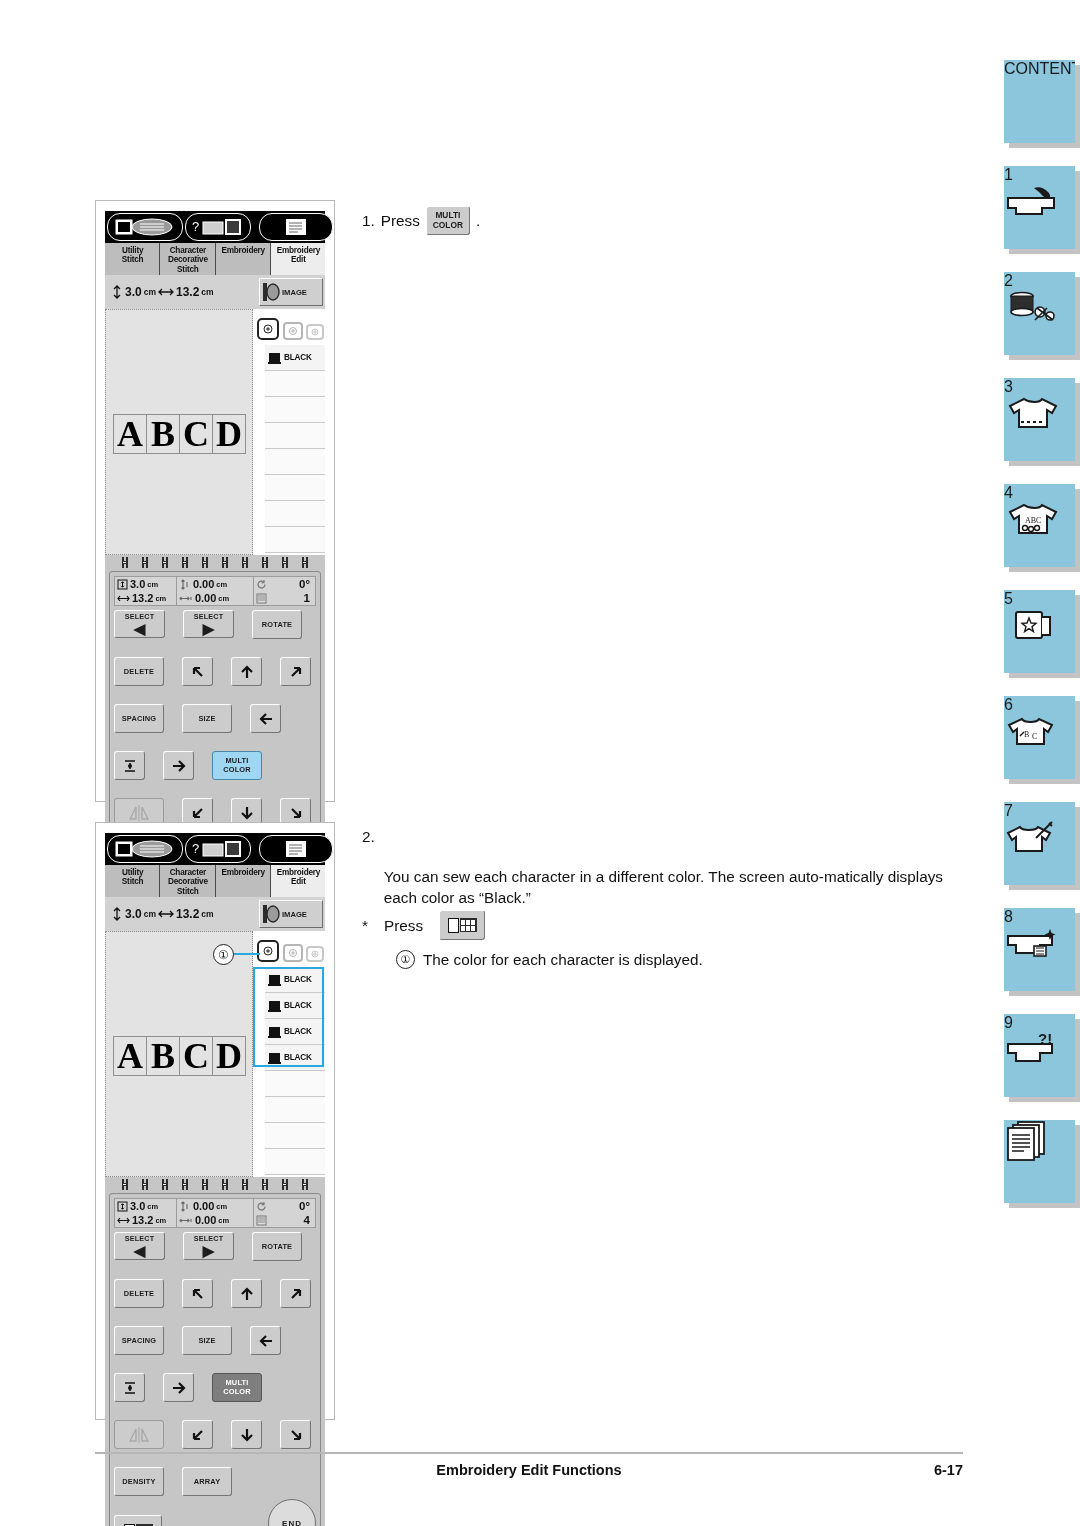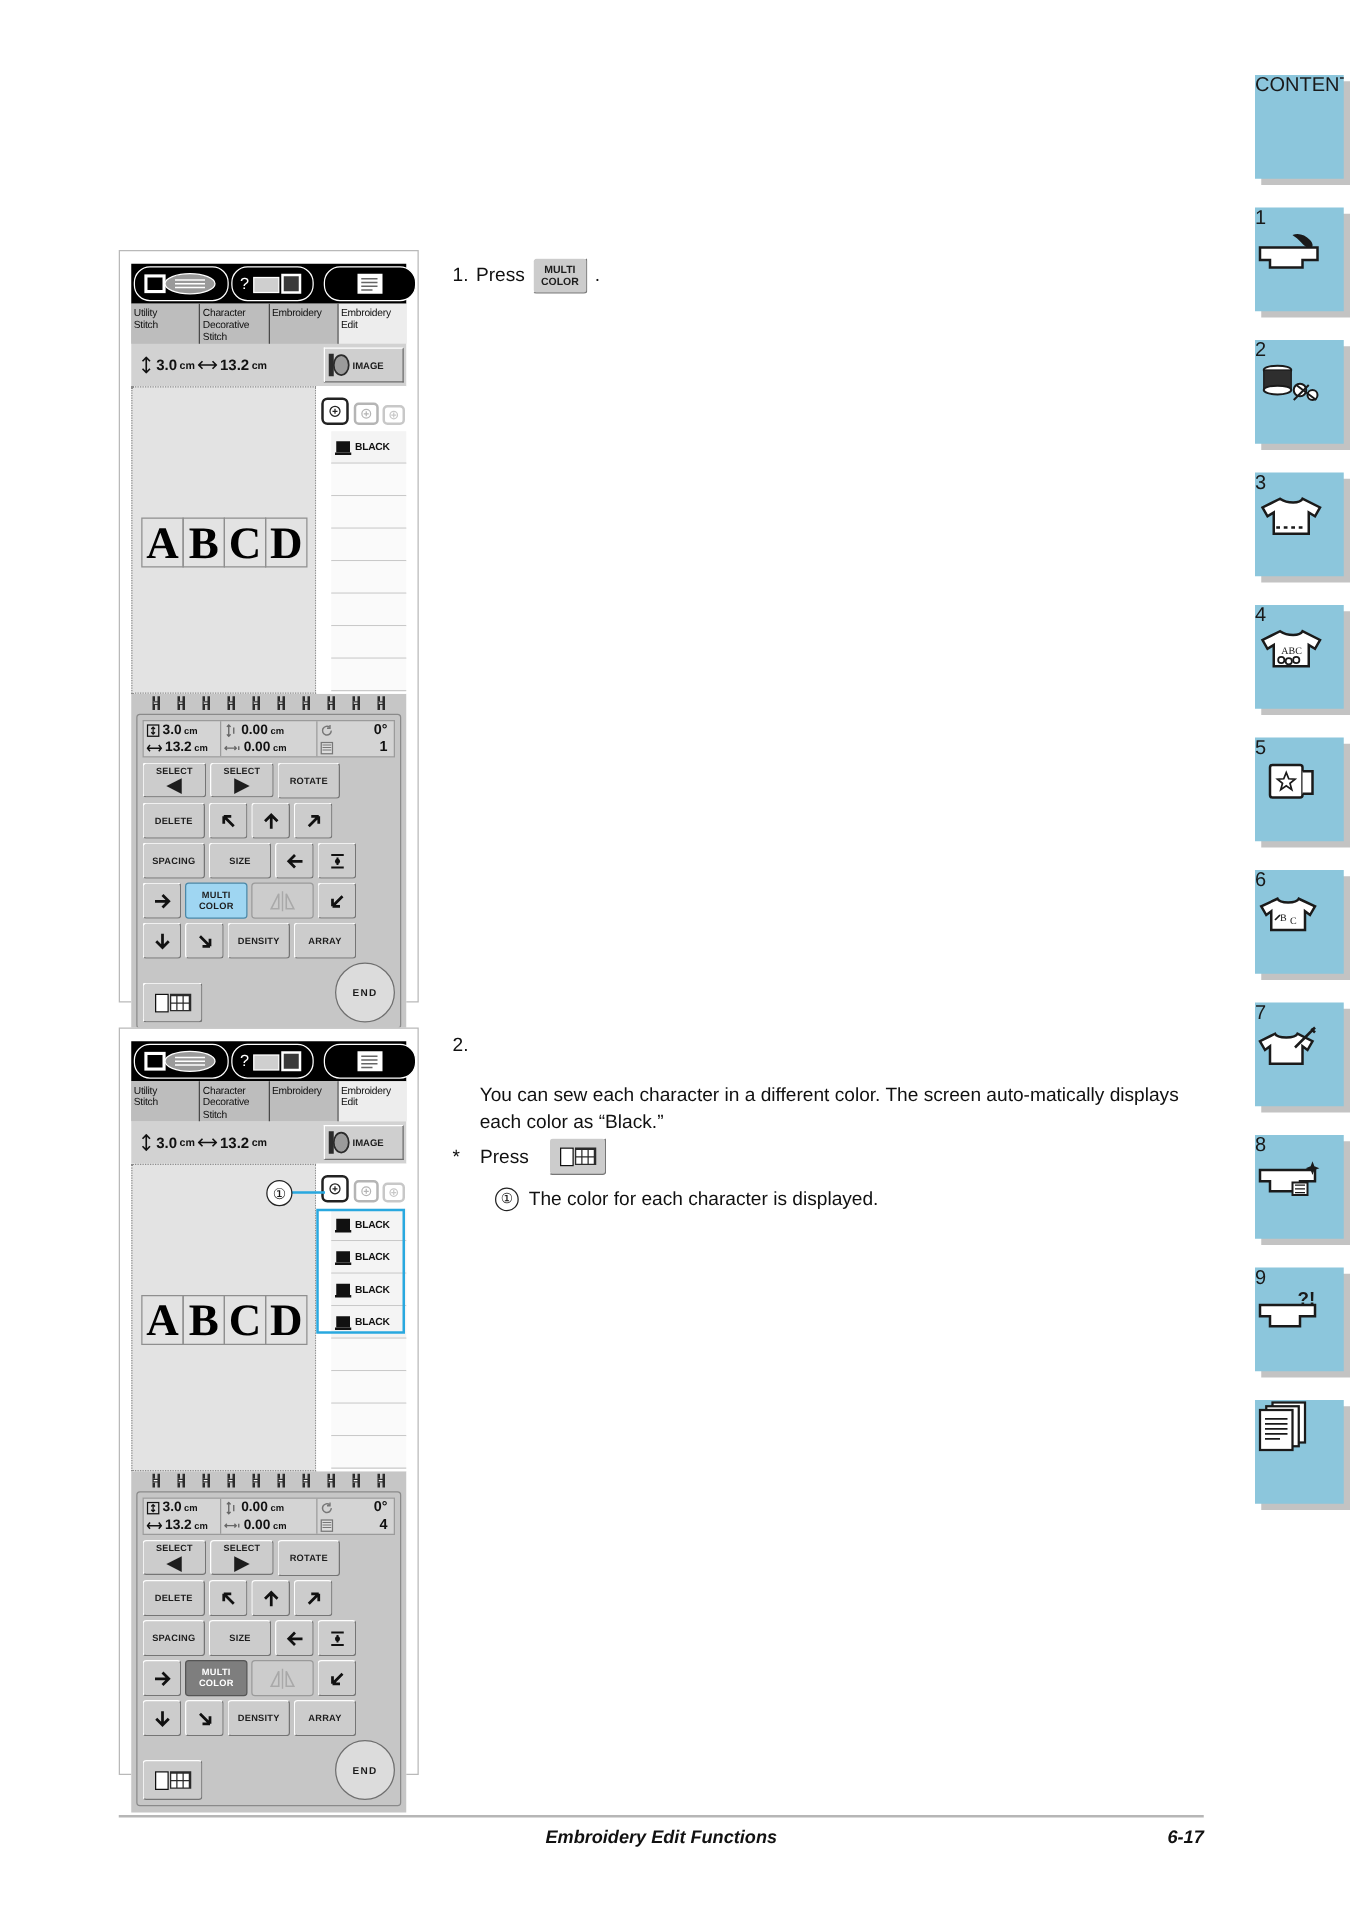--- a/index.html
+++ b/index.html
@@ -44,23 +44,24 @@
     position:relative;
   }
   .icbtn.a{flex:0 0 74px;}
   .icbtn.b{flex:0 0 64px;}
   .icbtn.c{flex:0 0 72px;margin-left:6px;}
 
   
   .tabrow{display:flex;height:32px;background:#bdbdbd;}
   .tab{
     flex:1;border-right:1px solid #4a4a4a;
-    font-size:8.2px;font-weight:normal;line-height:9.4px;
+    font-size:8.2px;font-weight:bold;line-height:9.4px;
     padding:3px 1px 0 2px;color:#111;letter-spacing:-.2px;
     background:#bdbdbd;
+    text-align:center;
   }
   .tab.active{background:#ededed;border-right:none;}
 
   
   .sizebar{display:flex;height:30px;align-items:center;background:#d2d2d2;padding:2px 2px 2px 3px;gap:2px;}
   .sizepill{
     flex:1;height:25px;background:#d2d2d2;display:flex;align-items:center;
     font-size:12px;font-weight:bold;gap:2px;padding-left:3px;color:#111;
   }
   .unit{font-size:8.5px;font-weight:bold;}
@@ -125,21 +126,21 @@
   .rocol{flex:1;display:flex;flex-direction:column;}
   .rocol.wide{flex:1.25;}
   .roline{
     height:14px;display:flex;align-items:center;gap:2px;padding-left:2px;
     font-size:11px;font-weight:bold;color:#111;white-space:nowrap;
   }
   .roline .u{font-size:7.5px;}
   .rosep{width:1px;background:#9b9b9b;}
   .ronum{flex:1;text-align:right;padding-right:5px;font-size:11.5px;font-weight:bold;}
 
-  .grid{display:flex;flex-wrap:wrap;gap:3px;}
+  .grid{display:flex;flex-wrap:wrap;gap:18px;}
   .k{
     background:#cccccc;border:1px solid #757575;
     border-top-color:#fdfdfd;border-left-color:#fdfdfd;border-radius:3px;
     display:flex;flex-direction:column;align-items:center;justify-content:center;
     font-size:7.4px;font-weight:bold;color:#1d1d1d;letter-spacing:.2px;
     box-sizing:border-box;
   }
   .k.w2{width:51px;height:28px;}
   .k.w1{width:31px;height:29px;}
   .k.w15{width:50px;height:29px;}
@@ -208,21 +209,21 @@
   }
 
   
   .sidetabs{position:absolute;left:1004px;top:60px;width:76px;}
   .stabwrap{position:relative;margin-bottom:18px;width:76px;height:88px;}
   .stabshadow{position:absolute;left:5px;top:5px;width:71px;height:83px;background:#c3c3c3;}
   .stabface{position:absolute;left:0;top:0;width:71px;height:83px;background:#8cc6dc;overflow:hidden;}
 
   
   .footrule{position:absolute;left:95px;top:1452px;width:868px;height:2px;background:#b6b6b6;}
-  .footer{position:absolute;left:95px;top:1462px;width:868px;display:flex;align-items:center;font-style:italic;}
+  .footer{position:absolute;left:95px;top:1462px;width:868px;display:flex;align-items:center;}
   .foot-title{flex:1;text-align:center;font-size:14.5px;font-weight:bold;color:#111;}
   .foot-page{position:absolute;right:0;font-size:14.5px;font-weight:bold;color:#111;}
 </style>
 </head>
 <body>
 
 <div class="page">
 
 
   <div class="shot shot1">

